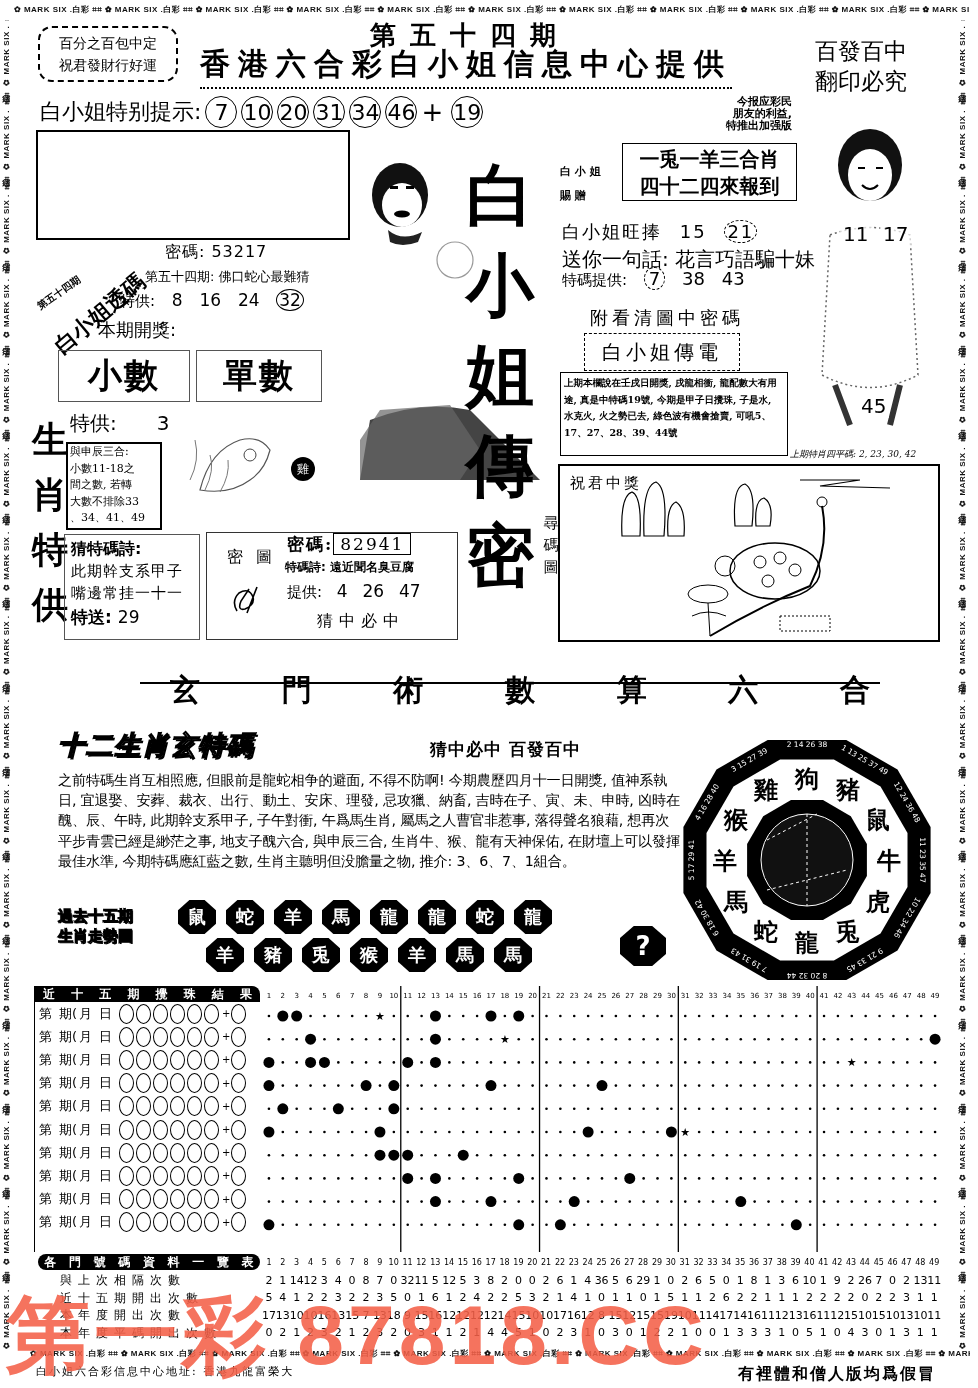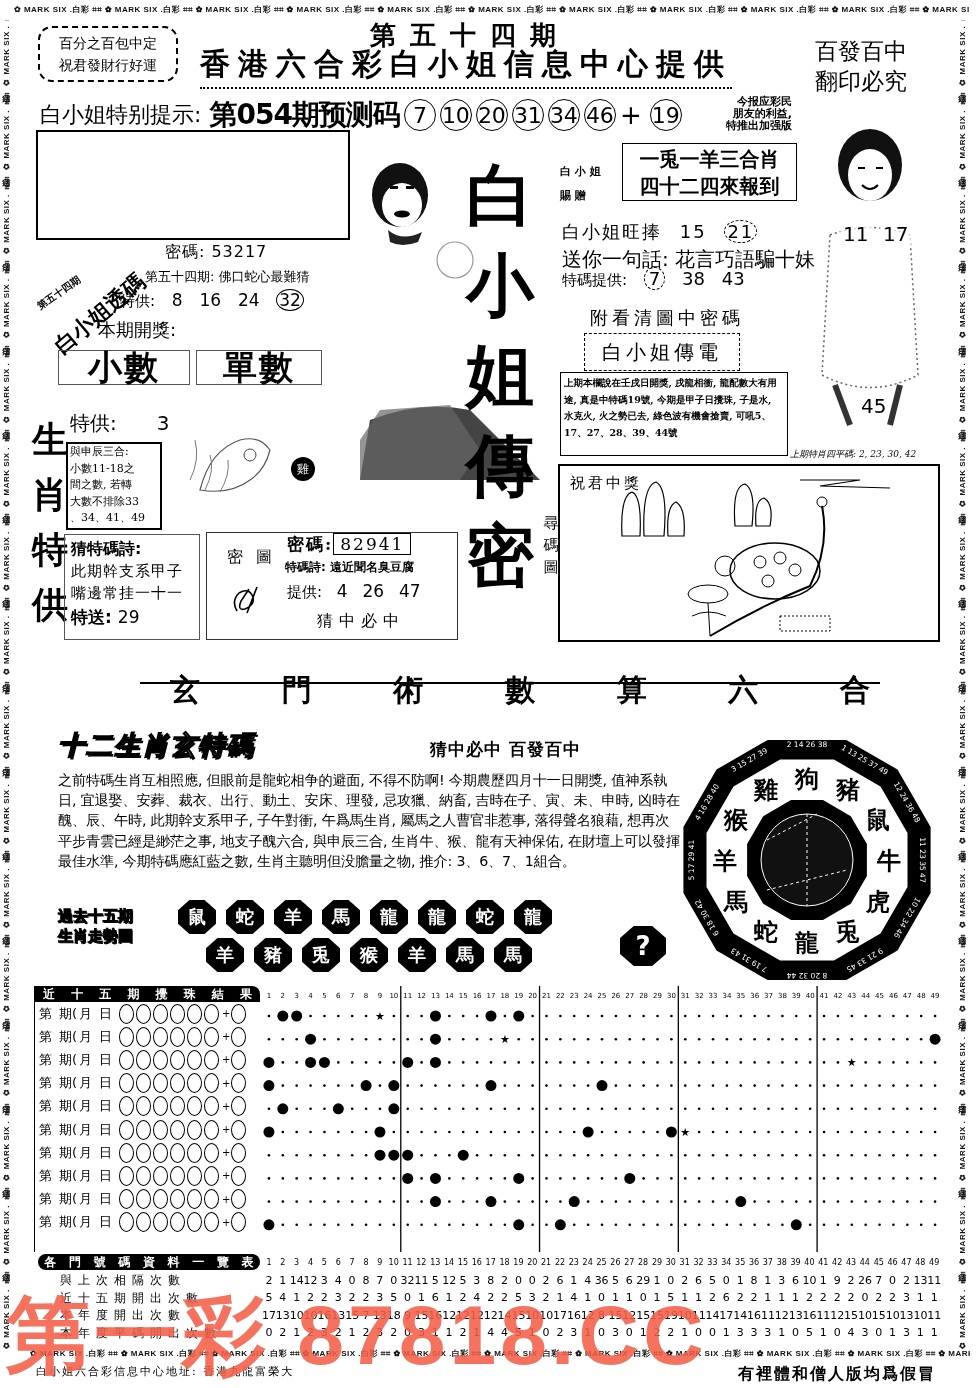--- a/index.html
+++ b/index.html
@@ -22,21 +22,21 @@
 .care-note{left:726px;top:96px;font-size:11px;font-weight:bold;line-height:12px;text-align:right}
 .blank-box{left:36px;top:130px;width:314px;height:110px;border:2px solid #000}
 .tou-ma-vert{left:42px;top:232px;font-family:"DejaVu Serif",serif;font-size:22px;font-weight:bold;transform:rotate(-35deg);transform-origin:left top;white-space:nowrap}
 .issue-small{left:30px;top:270px;font-size:10px;font-weight:bold;transform:rotate(-35deg)}
 .mima{left:165px;top:242px;font-size:14px}
 .mima span{font-size:16px;margin-left:6px;letter-spacing:1px}
 .poem{left:145px;top:268px;font-size:13px}
 .tegong{left:120px;top:290px;font-size:15px}
 .tegong .n{margin-left:12px;font-size:17px}
 .kaijiang{left:98px;top:318px;font-size:18px}
-.big-box{top:350px;height:35px;border:1.5px solid #555;font-size:34px;font-weight:900;display:flex;align-items:center;justify-content:center;letter-spacing:2px}
+.big-box{top:350px;height:52px;border:1.5px solid #555;font-size:34px;font-weight:900;display:flex;align-items:center;justify-content:center;letter-spacing:2px}
 .te3{left:70px;top:410px;font-size:17px}
 .te3 span{margin-left:40px;font-size:20px}
 .shengxiao-vert{left:30px;top:412px;width:40px;font-family:"DejaVu Serif",serif;font-size:36px;font-weight:900;line-height:55px;text-align:center}
 .tema-box{left:66px;top:442px;width:96px;height:88px;border:2px solid #000;font-family:"DejaVu Serif",serif;font-size:11px;line-height:16.5px;padding-left:2px}
 .guess-box{left:64px;top:534px;width:136px;height:106px;border:1px solid #555;padding-left:6px}
 .guess-title{font-size:16px;font-weight:900;margin-top:4px}
 .guess-line{font-size:15px;letter-spacing:1px;line-height:22px}
 .tesong{font-size:17px;font-weight:900;margin-top:2px}
 .tesong span{font-weight:normal;margin-left:6px}
 .mitu-box{left:206px;top:532px;width:252px;height:108px;border:1.5px solid #333}
@@ -107,21 +107,20 @@
 </div>
 <div class="abs issue-title">第五十四期</div>
 <div class="abs main-title">香港六合彩白小姐信息中心提供</div>
 <div class="abs copyright">
   <div>百發百中</div>
   <div>翻印必究</div>
 </div>
 
 <div class="abs hint-row">
   <span class="hint-label">白小姐特别提示:</span>
-  <span class="hint-predict">第054期预测码</span>
   <span class="ball">7</span>
   <span class="ball">10</span>
   <span class="ball">20</span>
   <span class="ball">31</span>
   <span class="ball">34</span>
   <span class="ball">46</span>
   <span class="plus">+</span>
   <span class="ball">19</span>
 </div>
 <div class="abs care-note">

